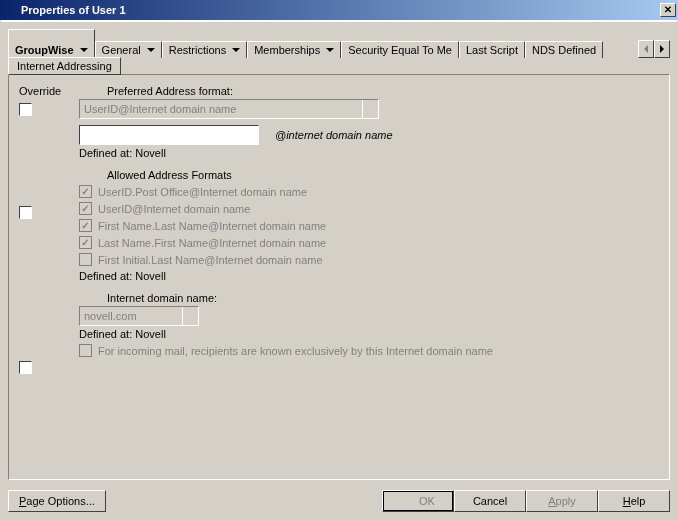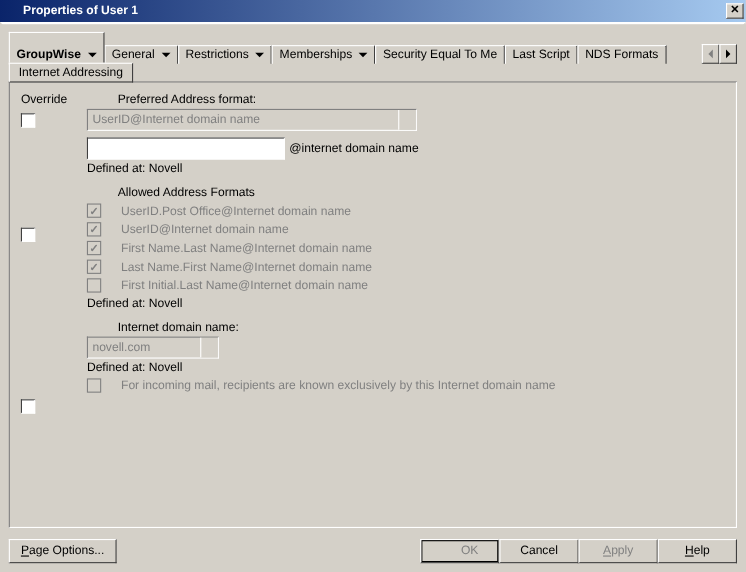--- a/index.html
+++ b/index.html
@@ -135,24 +135,24 @@
     display:flex; align-items:center; justify-content:center;
   }
   .text-input{
     height:20px;
     border:1px solid #808080;
     border-top-color:#404040; border-left-color:#404040;
     border-right-color:#fff; border-bottom-color:#fff;
     background:#fff;
     padding:0 4px;
   }
-  .hint { color:#000; margin-left:4px;}
+  .hint { color:#000; margin-left:16px;font-style:italic;}
   .defined { margin-top:2px; }
 
-  .check-row { display:flex; align-items:center; gap:18px; margin:4px 0; color:#808080;}
+  .check-row { display:flex; align-items:center; gap:6px; margin:4px 0; color:#808080;}
   .check-row .cb {
     width:13px; height:13px; border:1px solid #808080;
     border-top-color:#808080; border-left-color:#808080;
     background:#d4d0c8;
     display:flex; align-items:center; justify-content:center;
     font-size:10px; color:#808080;
     flex-shrink:0;
   }
   .check-row .cb.checked::after{
     content:"✓"; font-weight:bold;
@@ -211,21 +211,21 @@
         <span>Memberships</span>
           <span class="drop"></span>
       </div>
       <div class="tab">
         <span>Security Equal To Me</span>
       </div>
       <div class="tab">
         <span>Last Script</span>
       </div>
       <div class="tab">
-        <span>NDS Formats</span>
+        <span>NDS Defined</span>
       </div>
     </div>
     <div class="nav-arrows">
       <div class="nav-btn">
           <span class="arrow-left"></span>
         </div>
       <div class="nav-btn">
           <span class="arrow-right"></span>
         </div>
     </div>

